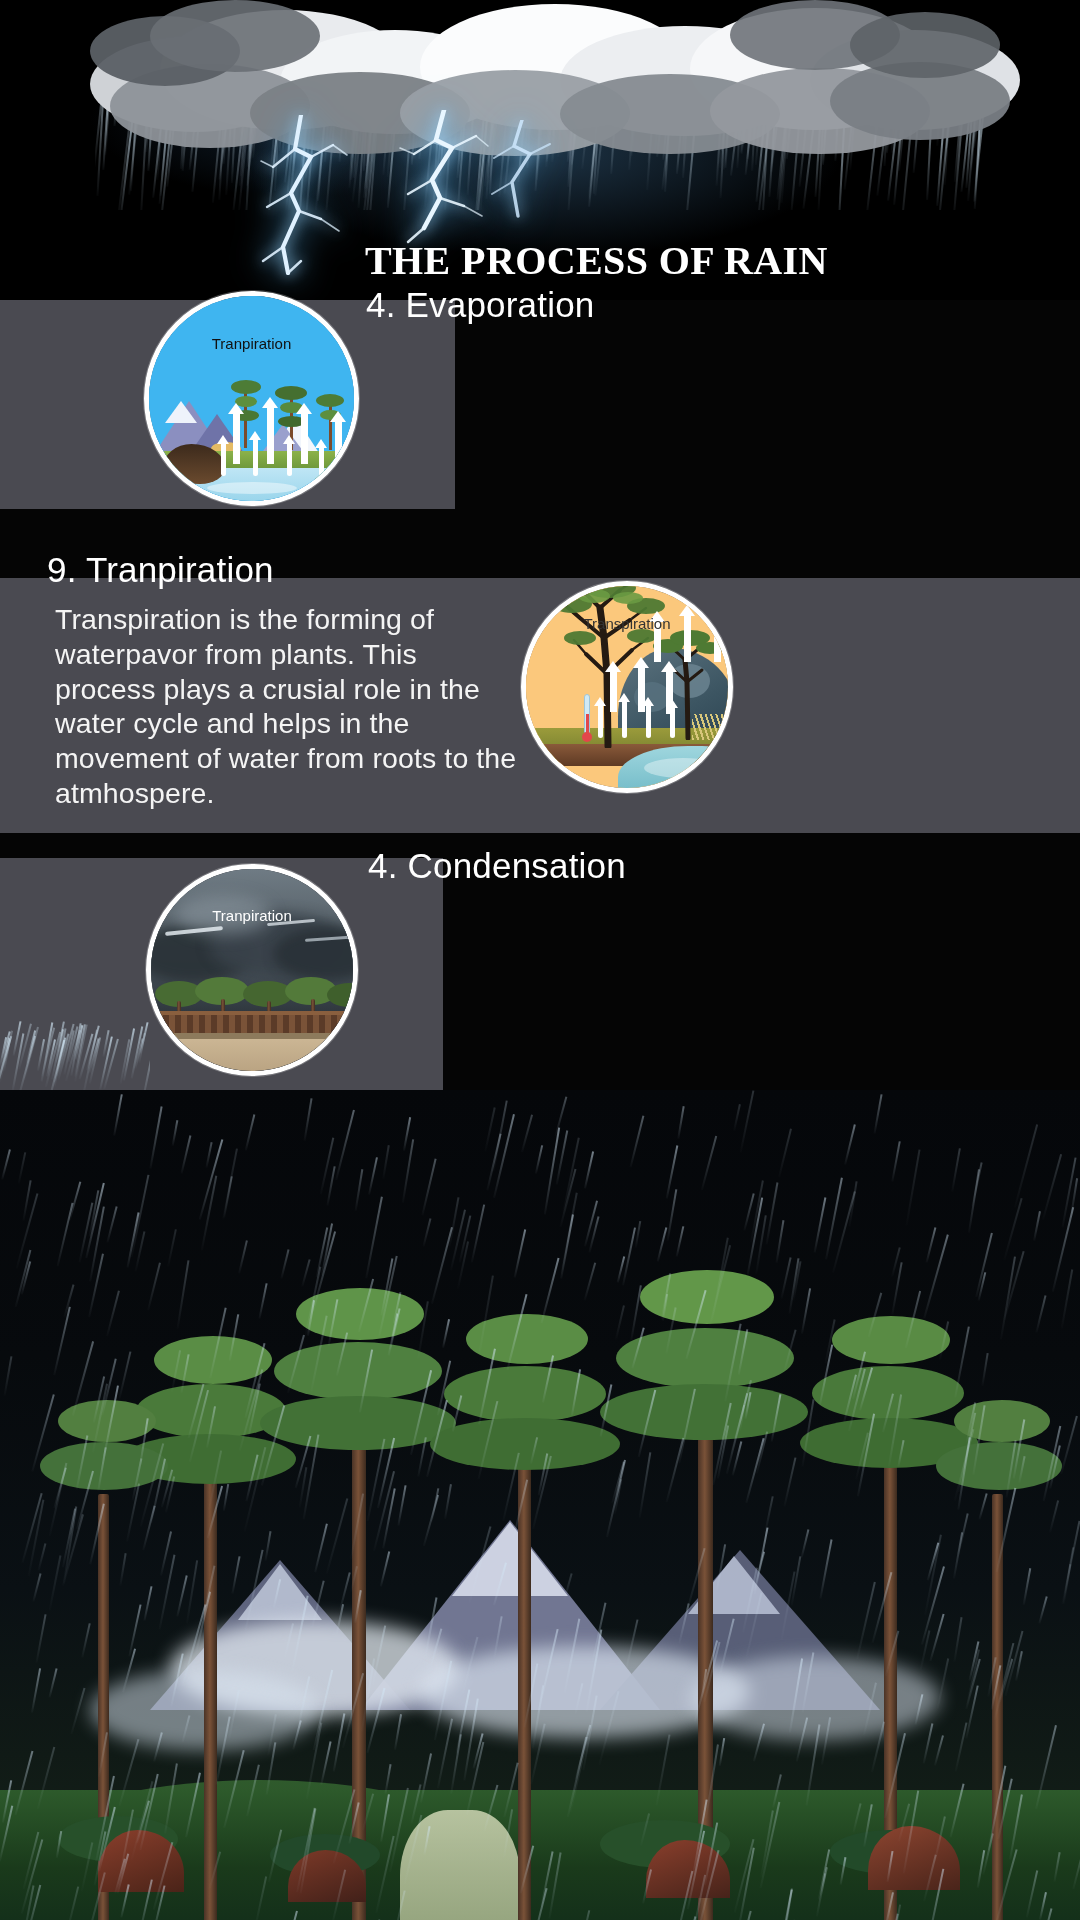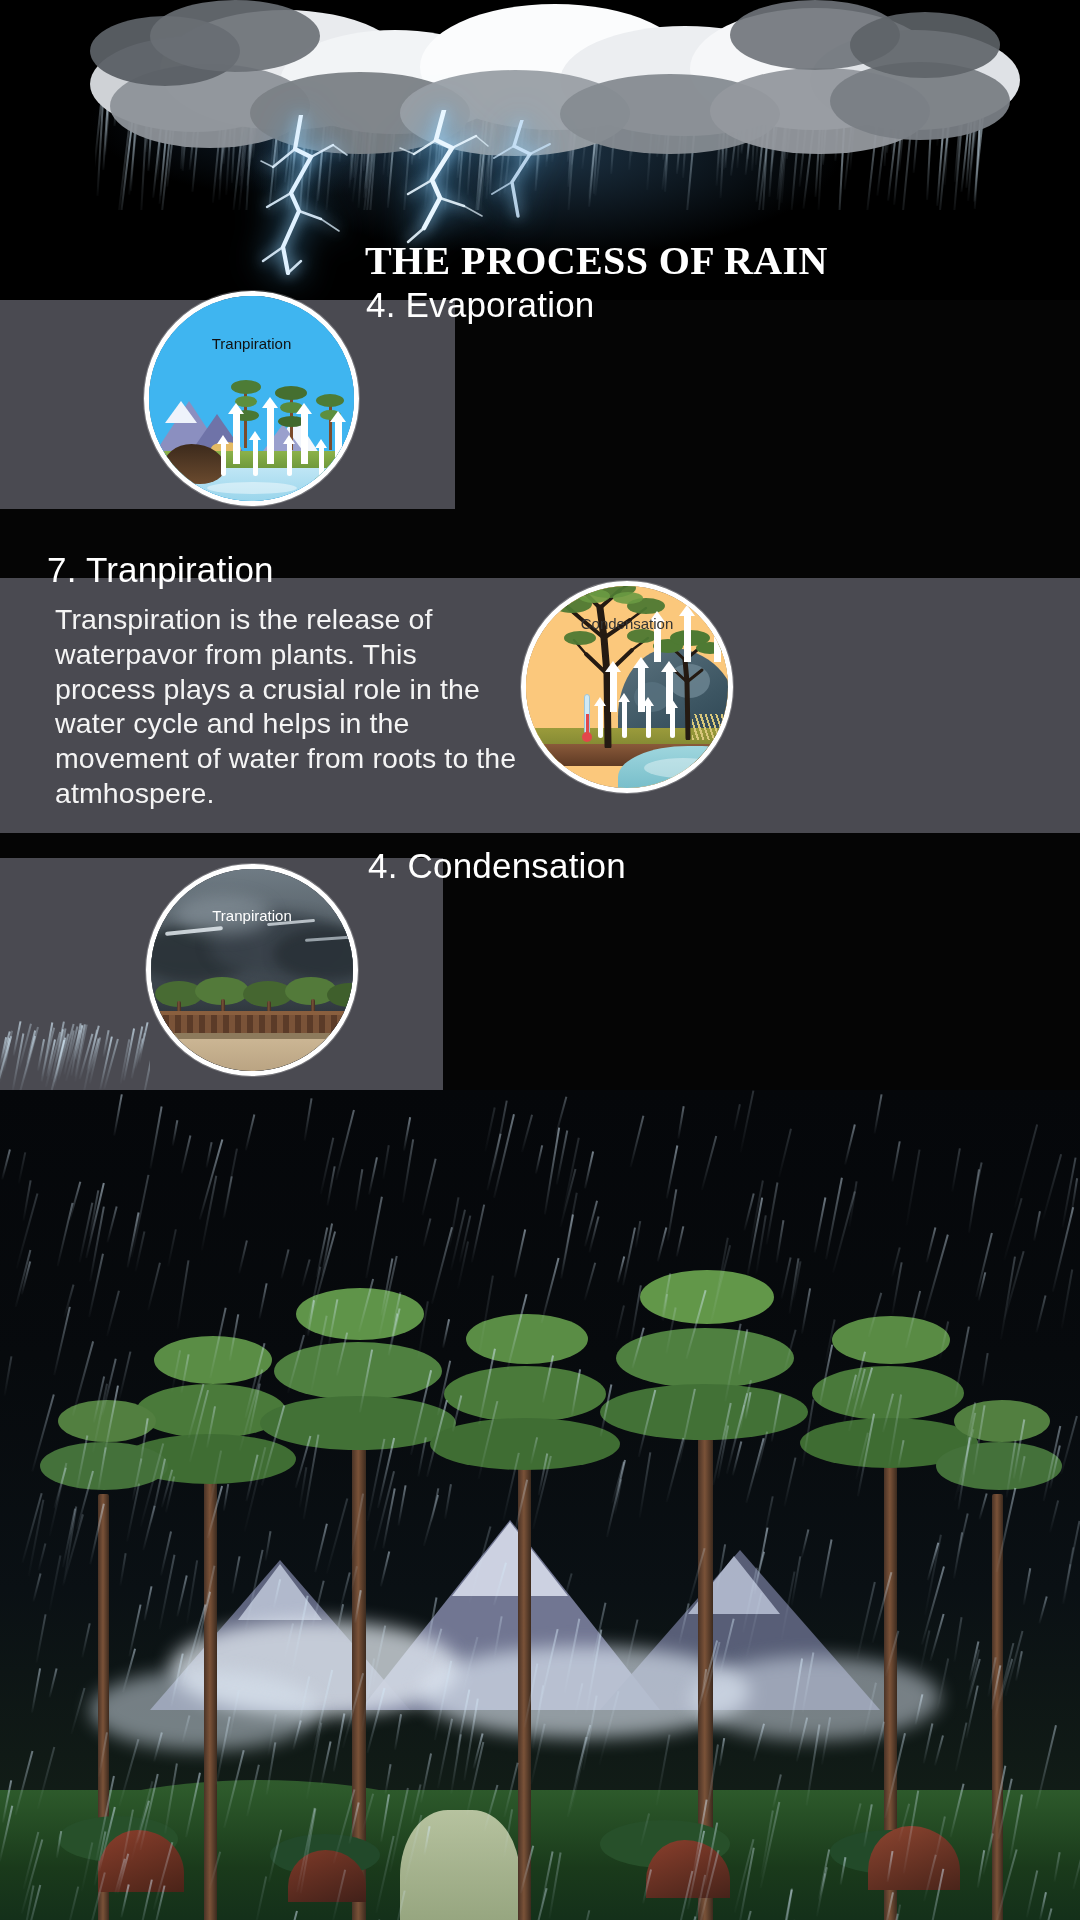--- a/index.html
+++ b/index.html
@@ -424,22 +424,22 @@
       <div class="arrow-up" style="left:186px;top:124px;height:46px;"></div>
       <div class="wiggle" style="left:72px;top:146px;height:34px;"></div>
       <div class="wiggle" style="left:104px;top:142px;height:38px;"></div>
       <div class="wiggle" style="left:138px;top:146px;height:34px;"></div>
       <div class="wiggle" style="left:170px;top:150px;height:30px;"></div>
       <div class="wiggle" style="left:200px;top:152px;height:28px;"></div>
     </div>
     <div class="circ-label cl-dark" style="top:39px;">Tranpiration</div>
   </div>
 
-  <div class="step-head" style="left:47px;top:551px;width:520px;">7. Tranpiration</div>
-  <div class="step-body" style="left:55px;top:602px;width:470px;">Transpiration is the release of waterpavor from plants. This process plays a crusial role in the water cycle and helps in the movement of water from roots to the atmhospere.</div>
+  <div class="step-head" style="left:47px;top:551px;width:520px;">9. Tranpiration</div>
+  <div class="step-body" style="left:55px;top:602px;width:470px;">Transpiration is the forming of waterpavor from plants. This process plays a crusial role in the water cycle and helps in the movement of water from roots to the atmhospere.</div>
 
   <div class="circ" style="left:521px;top:581px;width:212px;height:212px;">
     <div class="circ-inner" style="background:#fbc87c;">
       <div class="sky" style="background:#fbc87c;"></div>
 
       <div style="position:absolute;right:-10px;top:62px;width:120px;height:98px;border-radius:44% 56% 0 0/70% 70% 0 0;background:linear-gradient(150deg,#5d7480,#3c5562 60%,#2b4250);"></div>
       <div style="position:absolute;right:18px;top:78px;width:42px;height:34px;border-radius:50%;background:#6b8491;opacity:.85;"></div>
       <div style="position:absolute;right:58px;top:96px;width:36px;height:30px;border-radius:50%;background:#57707d;opacity:.9;"></div>
 
       <div style="position:absolute;left:0;top:142px;width:212px;height:34px;background:linear-gradient(#9b9b3b,#6f7a2c);"></div>
@@ -498,21 +498,21 @@
 
       <div class="arrow-up" style="left:84px;top:84px;height:42px;"></div>
       <div class="arrow-up" style="left:112px;top:80px;height:46px;"></div>
       <div class="arrow-up" style="left:140px;top:84px;height:44px;"></div>
 
       <div class="wiggle" style="left:72px;top:118px;height:34px;"></div>
       <div class="wiggle" style="left:96px;top:114px;height:38px;"></div>
       <div class="wiggle" style="left:120px;top:118px;height:34px;"></div>
       <div class="wiggle" style="left:144px;top:120px;height:32px;"></div>
     </div>
-    <div class="circ-label" style="top:29px;color:#333;">Condensation</div>
+    <div class="circ-label" style="top:29px;color:#333;">Transpiration</div>
   </div>
 
   <div class="step-head" style="left:368px;top:847px;width:560px;">4. Condensation</div>
 
   <div class="circ" style="left:146px;top:864px;width:212px;height:212px;">
     <div class="circ-inner" style="background:#525a61;">
       <div class="sky" style="background:linear-gradient(180deg,#6f7b84 0%,#4e585f 42%,#39424a 62%,#2c343a 74%);"></div>
 
       <div class="mist" style="left:-18px;top:56px;width:120px;height:58px;background:#2b3338;opacity:.95;filter:blur(6px);"></div>
       <div class="mist" style="left:58px;top:44px;width:140px;height:64px;background:#39424a;opacity:.95;filter:blur(7px);"></div>

